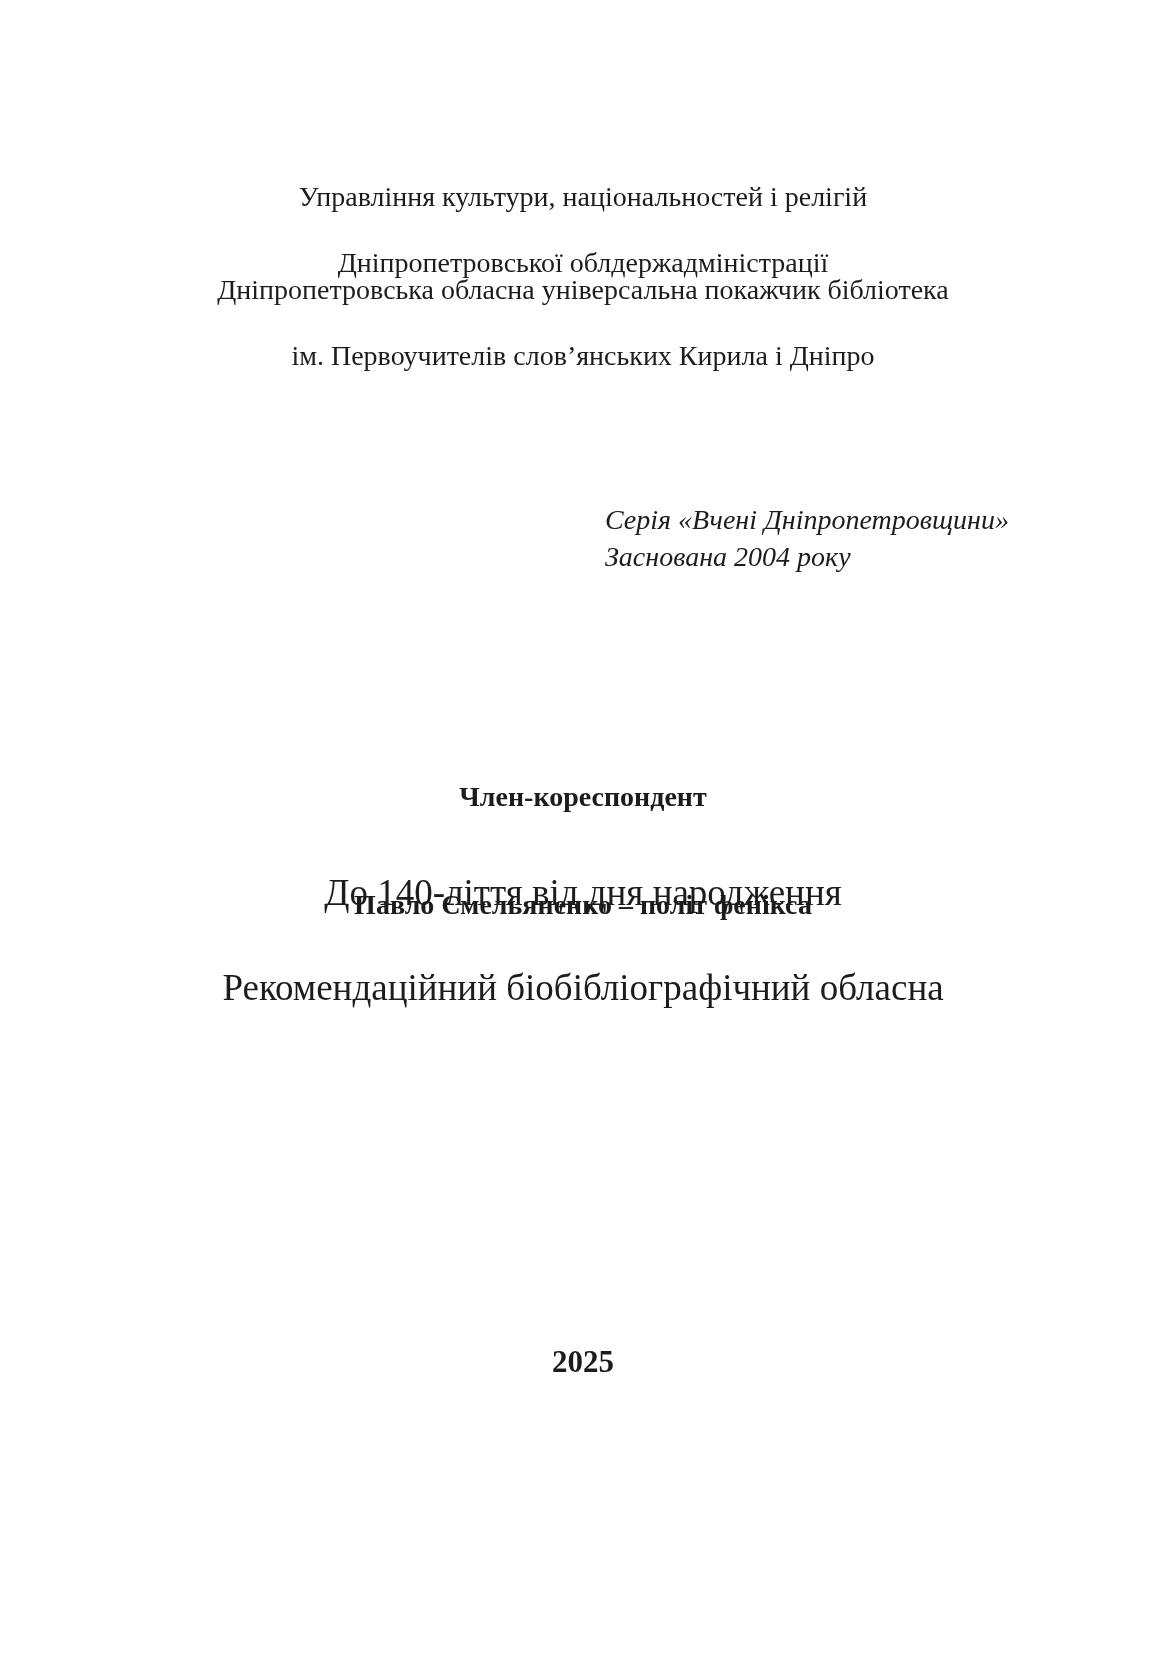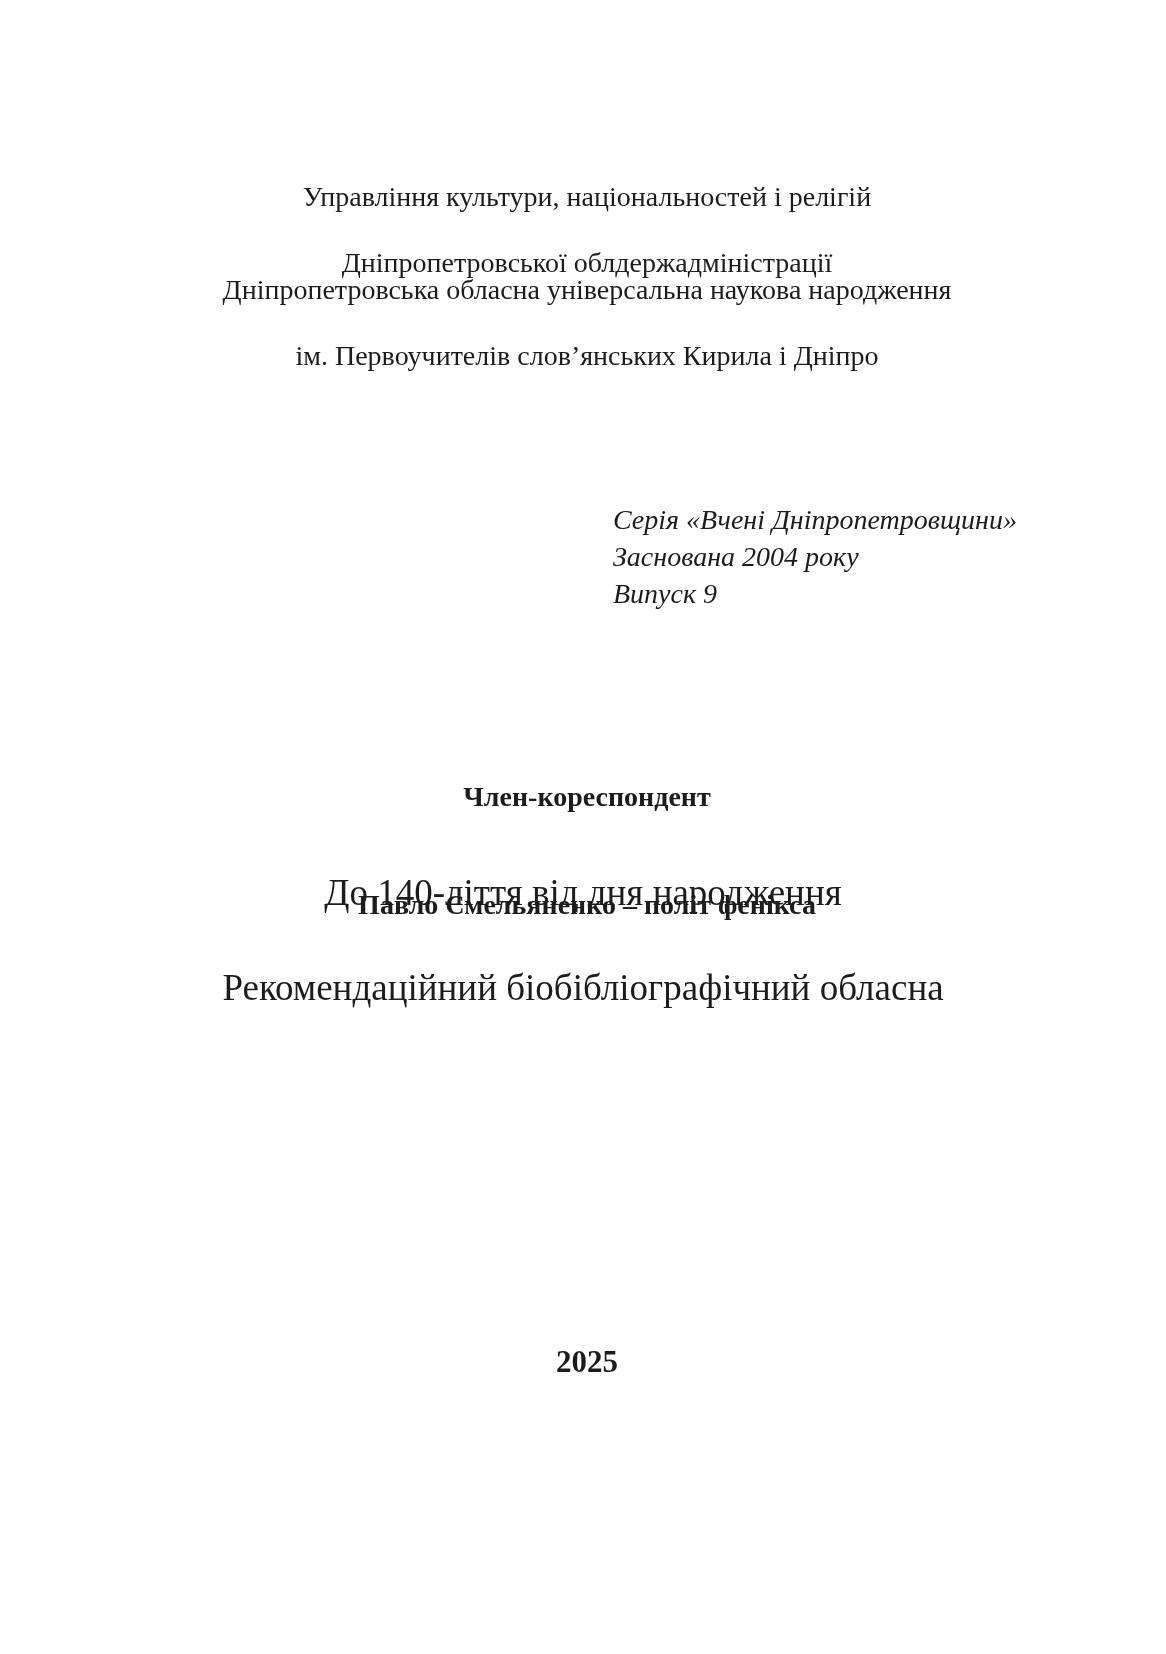--- a/index.html
+++ b/index.html
@@ -59,41 +59,40 @@
     top: 966px;
     font-size: 37px;
     line-height: 44px;
   }
   .imprint {
     top: 1299px;
     font-weight: bold;
     font-size: 31px;
     line-height: 42px;
   }
-  .line { display: block; padding-left: 8px; }
+  .line { display: block; }
 </style>
 </head>
 <body>
 
 <div class="page">
 
   <div class="block org-block">
     <span class="line">Управління культури, національностей і релігій</span>
     <span class="line">Дніпропетровської облдержадміністрації</span>
   </div>
 
   <div class="block library-block">
-    <span class="line">Дніпропетровська обласна універсальна наукова народження</span>
+    <span class="line">Дніпропетровська обласна універсальна покажчик бібліотека</span>
     <span class="line">ім. Первоучителів слов’янських Кирила і Дніпро</span>
   </div>
 
   <div class="series-block">
     <span class="line">Серія «Вчені Дніпропетровщини»</span>
     <span class="line">Заснована 2004 року</span>
-    <span class="line">Випуск 9</span>
   </div>
 
   <div class="block main-title">
     <span class="line">Член-кореспондент</span>
     <span class="line">Павло Ємельяненко – політ фенікса</span>
   </div>
 
   <div class="block subtitle">До 140-ліття від дня народження</div>
 
   <div class="block type-label">Рекомендаційний біобібліографічний обласна</div>

